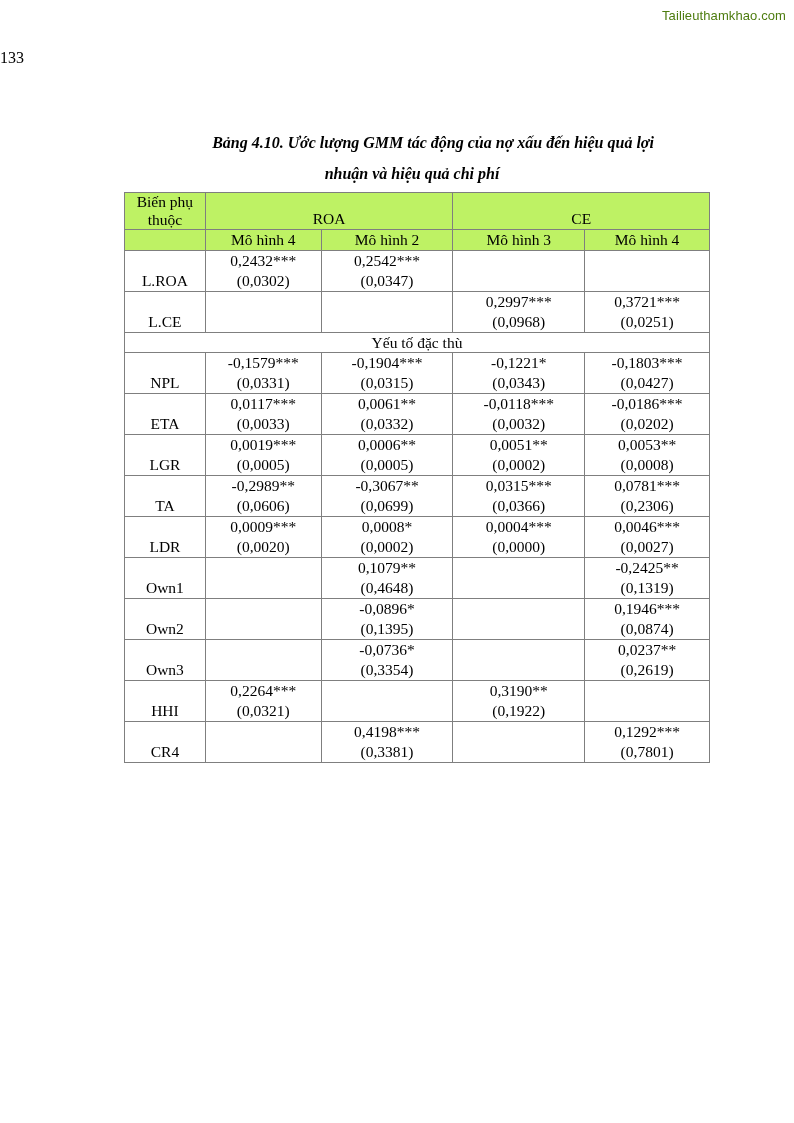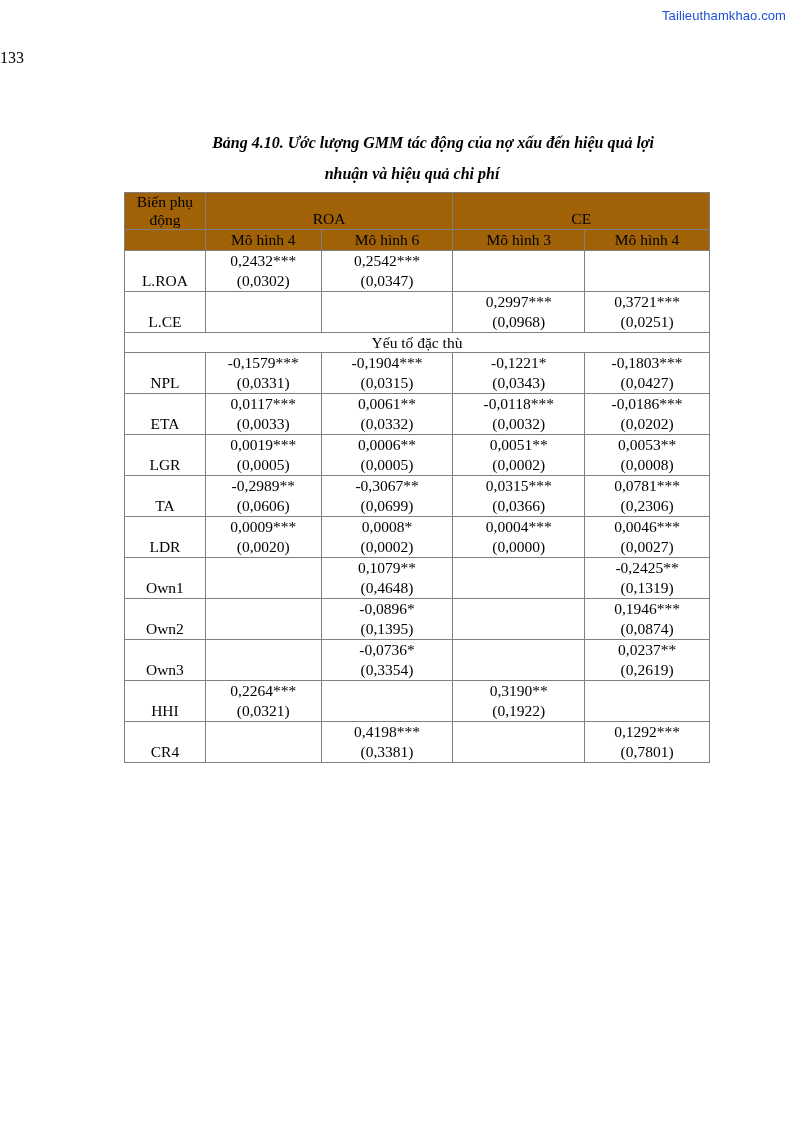--- a/index.html
+++ b/index.html
@@ -3,40 +3,40 @@
   <meta charset="utf-8">
   <style>
     html, body { margin: 0; padding: 0; background: #ffffff; }
     body {
       width: 794px; height: 1123px; position: relative; overflow: hidden;
       font-family: "Liberation Serif", "DejaVu Serif", serif; color: #000;
     }
     .watermark {
       position: absolute; top: 8px; right: 8px;
       font-family: "Liberation Sans", "DejaVu Sans", sans-serif;
-      font-size: 13px; color: #1d4ed8; letter-spacing: 0.1px;
+      font-size: 13px; color: #4d7c0f; letter-spacing: 0.1px;
     }
     .page-number {
       position: absolute; top: 49px; left: 0; width: 794px; text-align: left;
       font-size: 16px;
     }
     .caption {
       position: absolute; left: 0; width: 794px; text-align: center;
       font-size: 16px; font-weight: bold; font-style: italic;
     }
     .caption.l1 { top: 134px; left: 36px; }
     .caption.l2 { top: 165px; left: 15px; }
     table.data {
       position: absolute; top: 192px; left: 124px; width: 586px;
       border-collapse: collapse; font-size: 15.5px; line-height: 20px;
     }
     table.data td {
       border: 1px solid #7f7f7f; padding: 0; text-align: center; vertical-align: bottom;
     }
-    .hdr td { background: #a16207; }
+    .hdr td { background: #bef264; }
     td.lbl { text-align: left; padding-left: 6px; }
     td.dep { text-align: center; padding-left: 0; line-height: 18px; padding-top: 2px; padding-bottom: 0px; }
     .cell-line { display: block; }
     tr.row2 td { height: 40px; }
     tr.sec td { height: 19px; line-height: 18px; vertical-align: middle; }
     col.c0 { width: 81px; }
     col.c1 { width: 116px; }
     col.c2 { width: 132px; }
     col.c3 { width: 132px; }
     col.c4 { width: 125px; }
@@ -54,29 +54,29 @@
       <col class="c0">
       <col class="c1">
       <col class="c2">
       <col class="c3">
       <col class="c4">
     </colgroup>
   <tbody id="tbody">
     <tr class="hdr">
       <td class="dep">
         <span class="cell-line">Biến phụ</span>
-        <span class="cell-line">động</span>
+        <span class="cell-line">thuộc</span>
       </td>
       <td colspan="2">ROA</td>
       <td colspan="2">CE</td>
     </tr>
     <tr class="hdr" style="height:20px">
       <td></td>
       <td>Mô hình 4</td>
-      <td>Mô hình 6</td>
+      <td>Mô hình 2</td>
       <td>Mô hình 3</td>
       <td>Mô hình 4</td>
     </tr>
   <tr class="row2">
         <td class="lbl">L.ROA</td>
         <td>
           <span class="cell-line">0,2432***</span>
           <span class="cell-line">(0,0302)</span>
         </td>
         <td>

